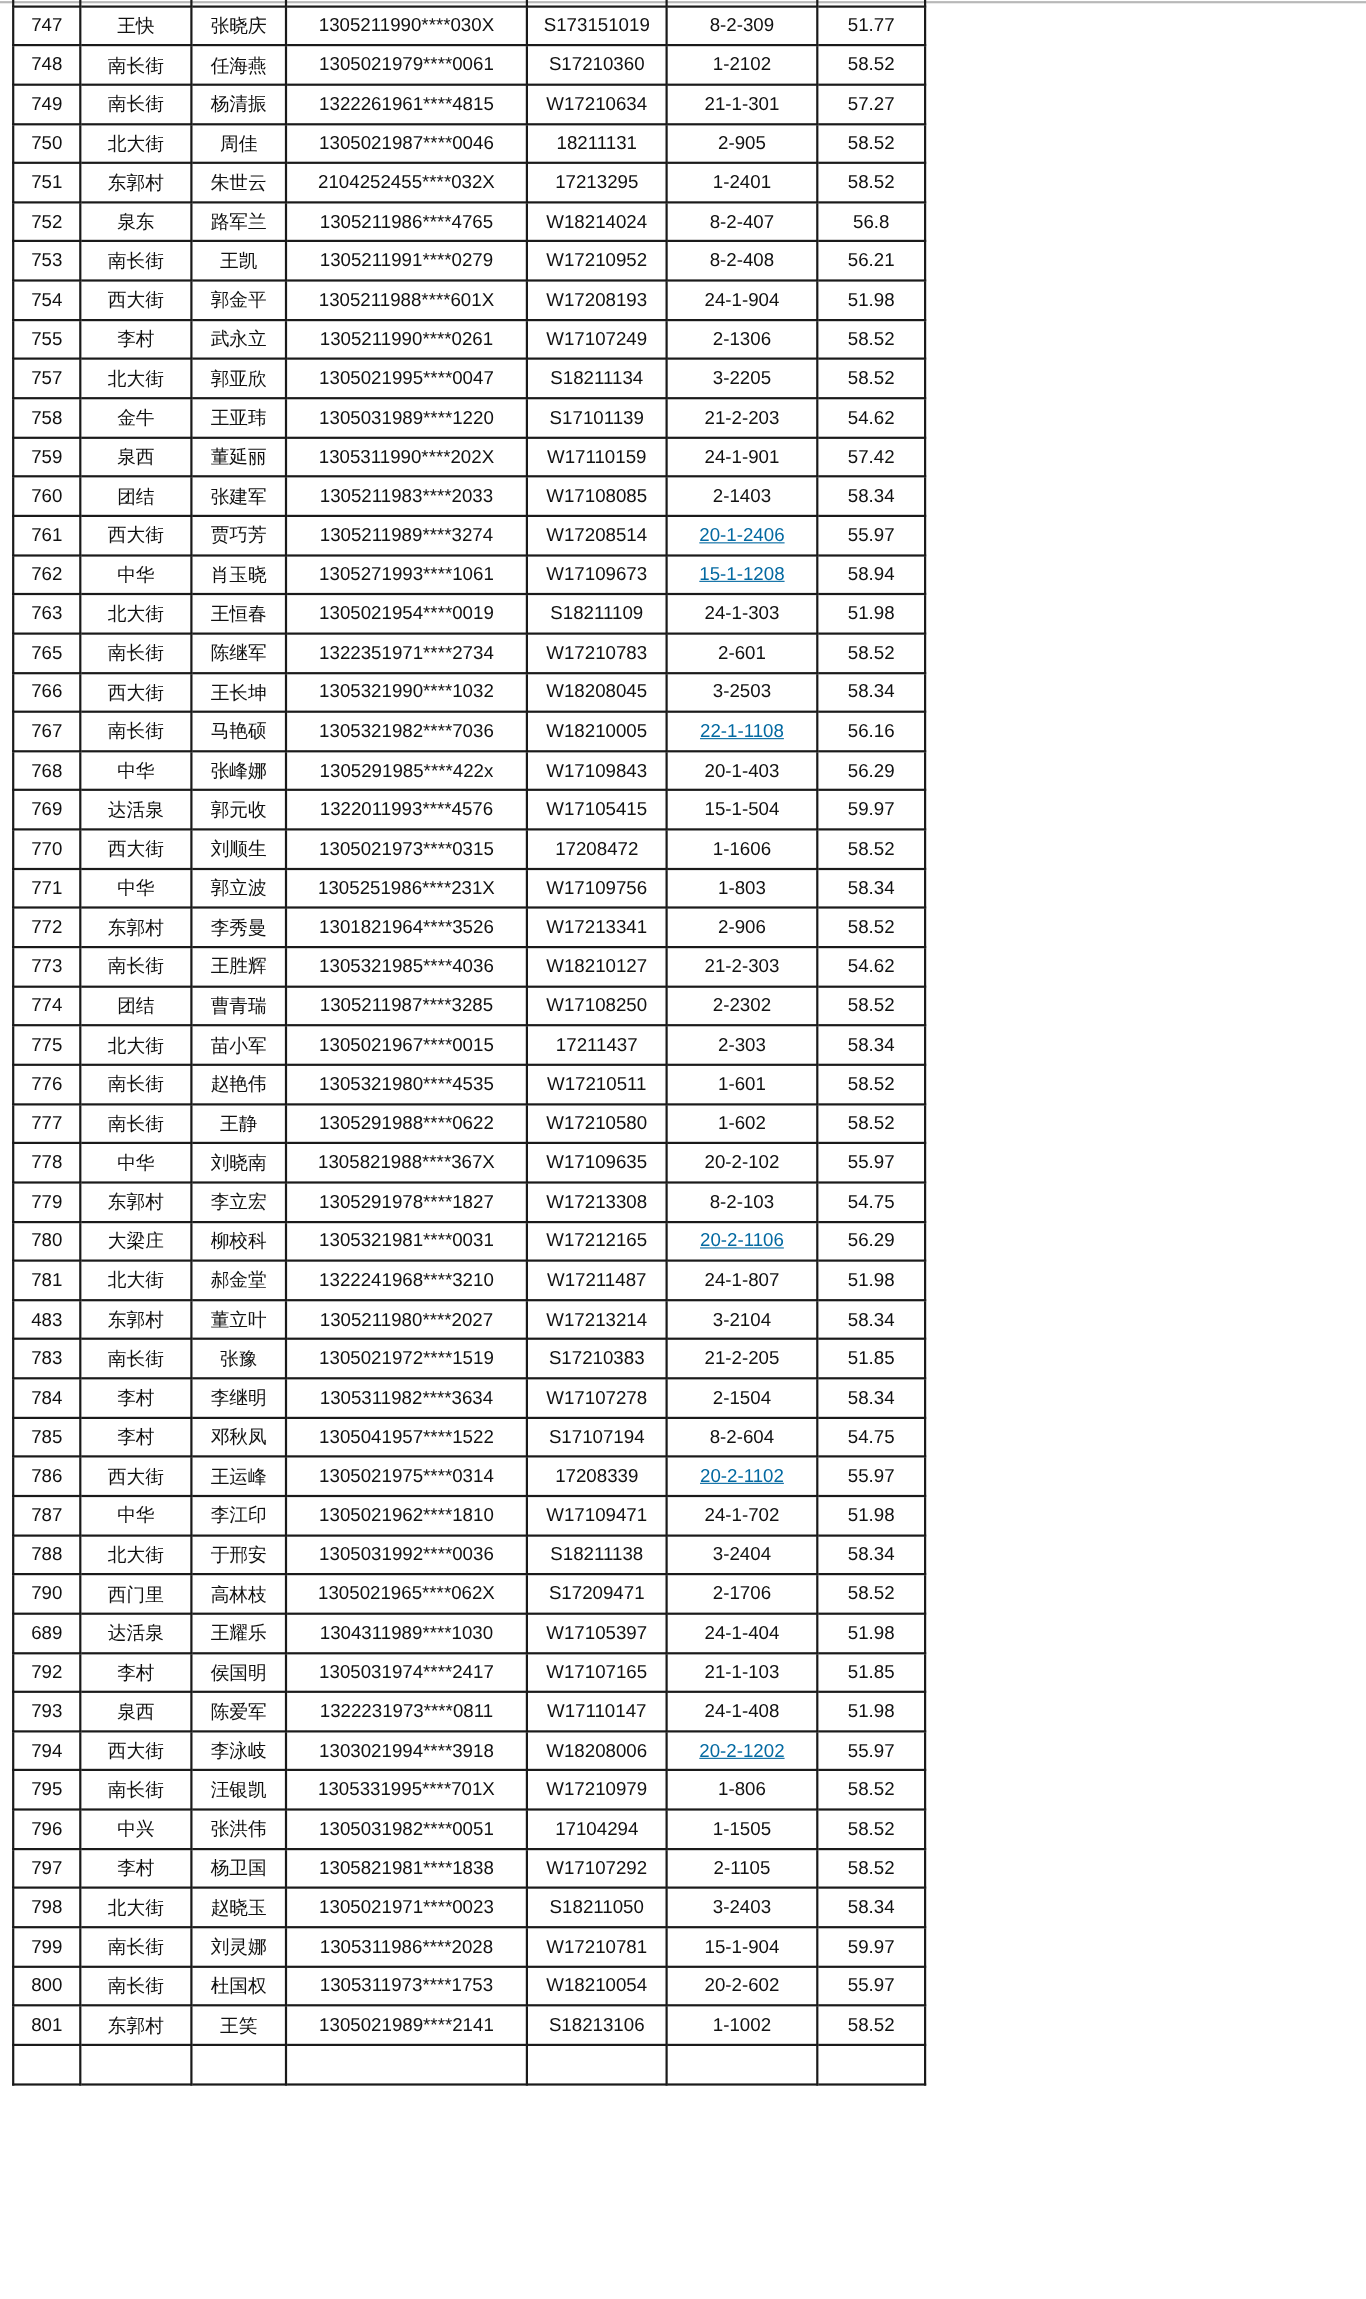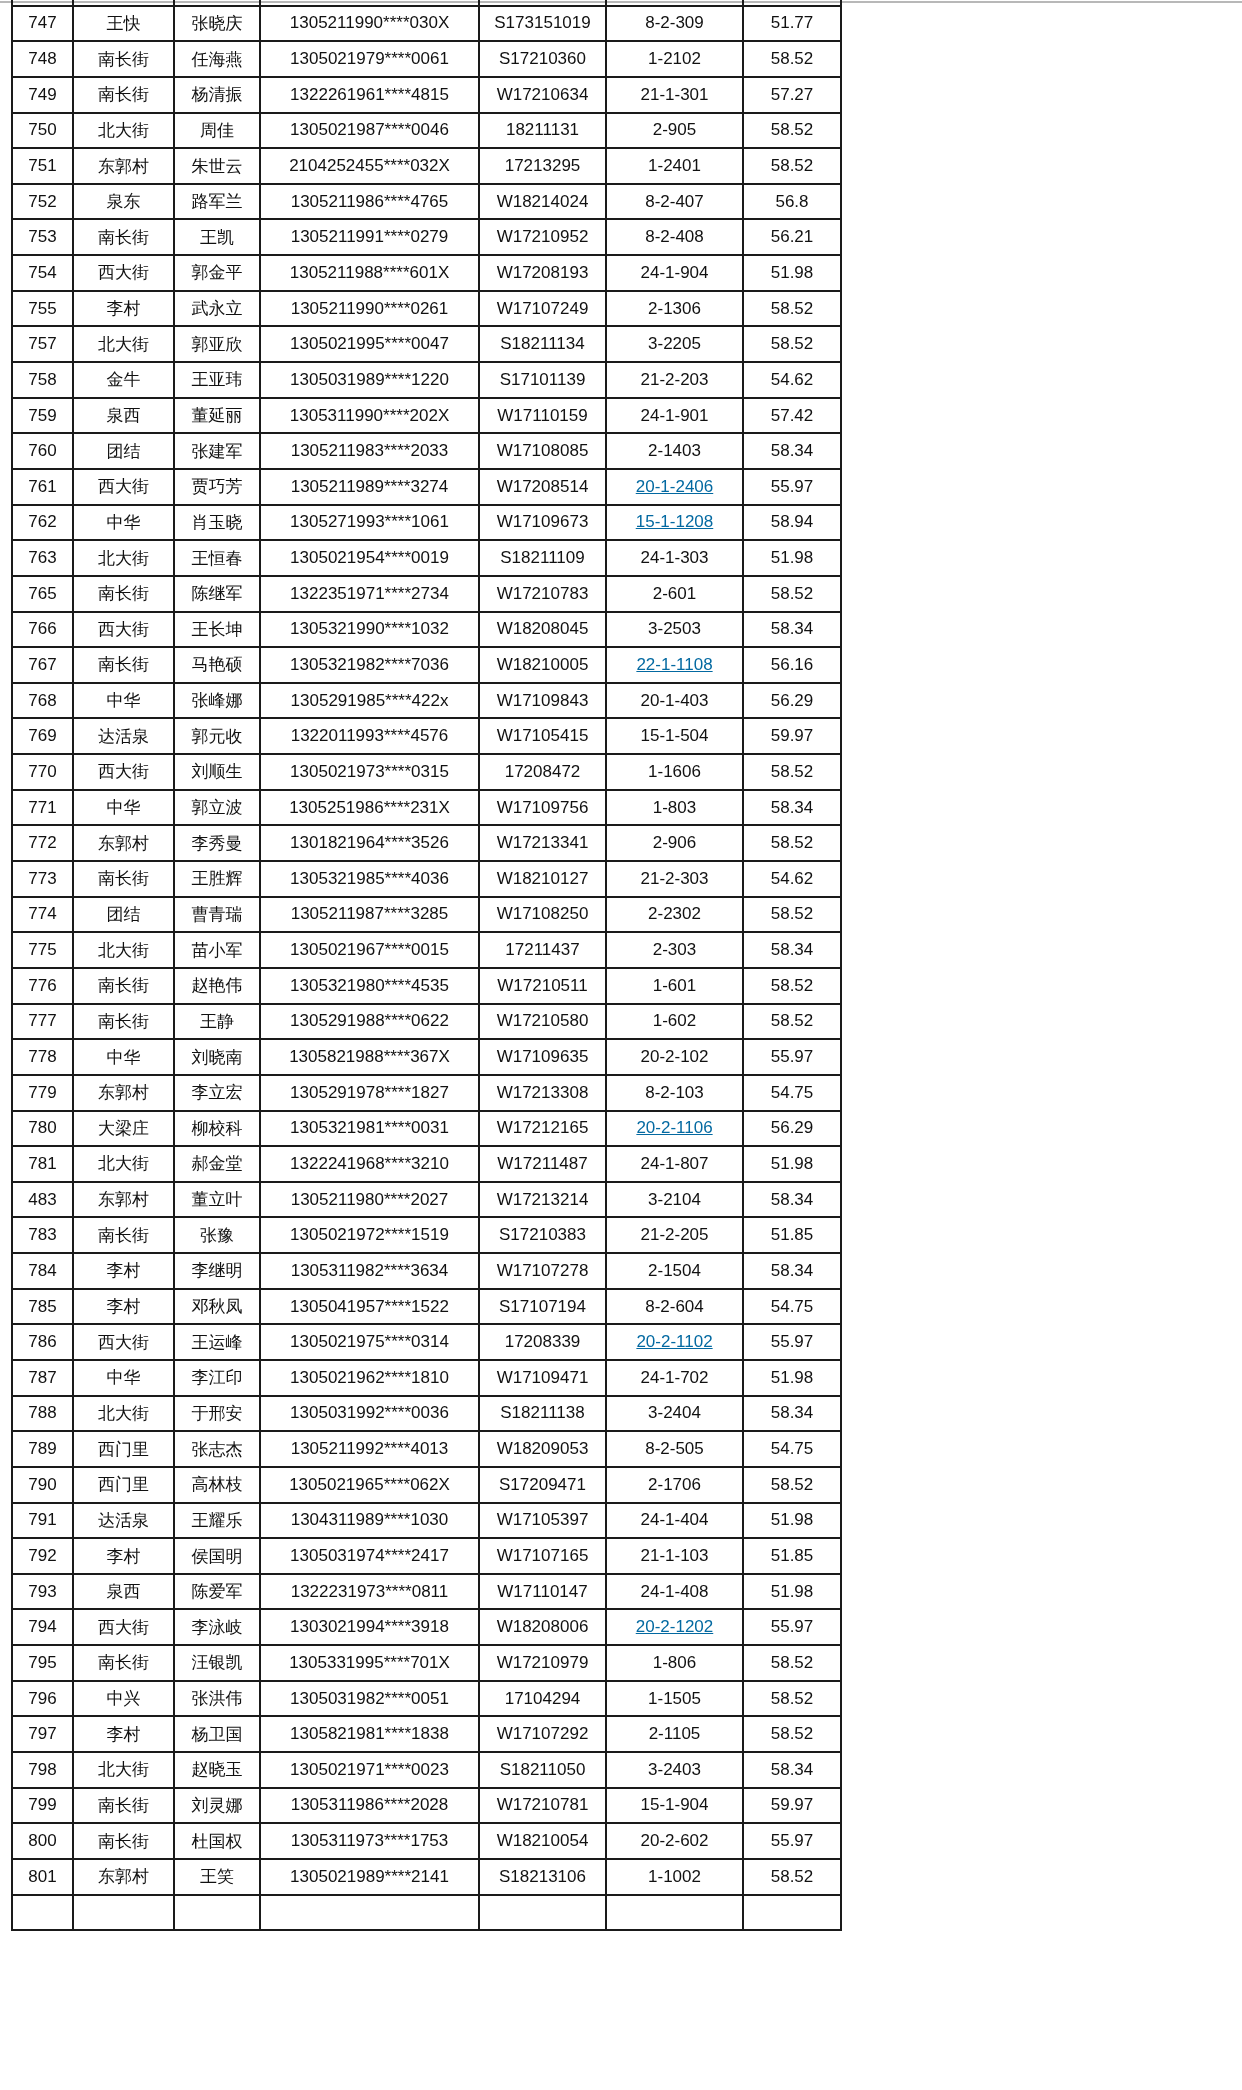--- a/index.html
+++ b/index.html
@@ -419,39 +419,30 @@
         <tr>
           <td class="idxc">788</td>
           <td class="cjk">北大街</td>
           <td class="cjk">于邢安</td>
           <td>1305031992****0036</td>
           <td>S18211138</td>
           <td>3-2404</td>
           <td>58.34</td>
         </tr>
         <tr>
-          <td class="idxc">789</td>
-          <td class="cjk">西门里</td>
-          <td class="cjk">张志杰</td>
-          <td>1305211992****4013</td>
-          <td>W18209053</td>
-          <td>8-2-505</td>
-          <td>54.75</td>
-        </tr>
-        <tr>
           <td class="idxc">790</td>
           <td class="cjk">西门里</td>
           <td class="cjk">高林枝</td>
           <td>1305021965****062X</td>
           <td>S17209471</td>
           <td>2-1706</td>
           <td>58.52</td>
         </tr>
         <tr>
-          <td class="idxc">791</td>
+          <td class="idxc">689</td>
           <td class="cjk">达活泉</td>
           <td class="cjk">王耀乐</td>
           <td>1304311989****1030</td>
           <td>W17105397</td>
           <td>24-1-404</td>
           <td>51.98</td>
         </tr>
         <tr>
           <td class="idxc">792</td>
           <td class="cjk">李村</td>

